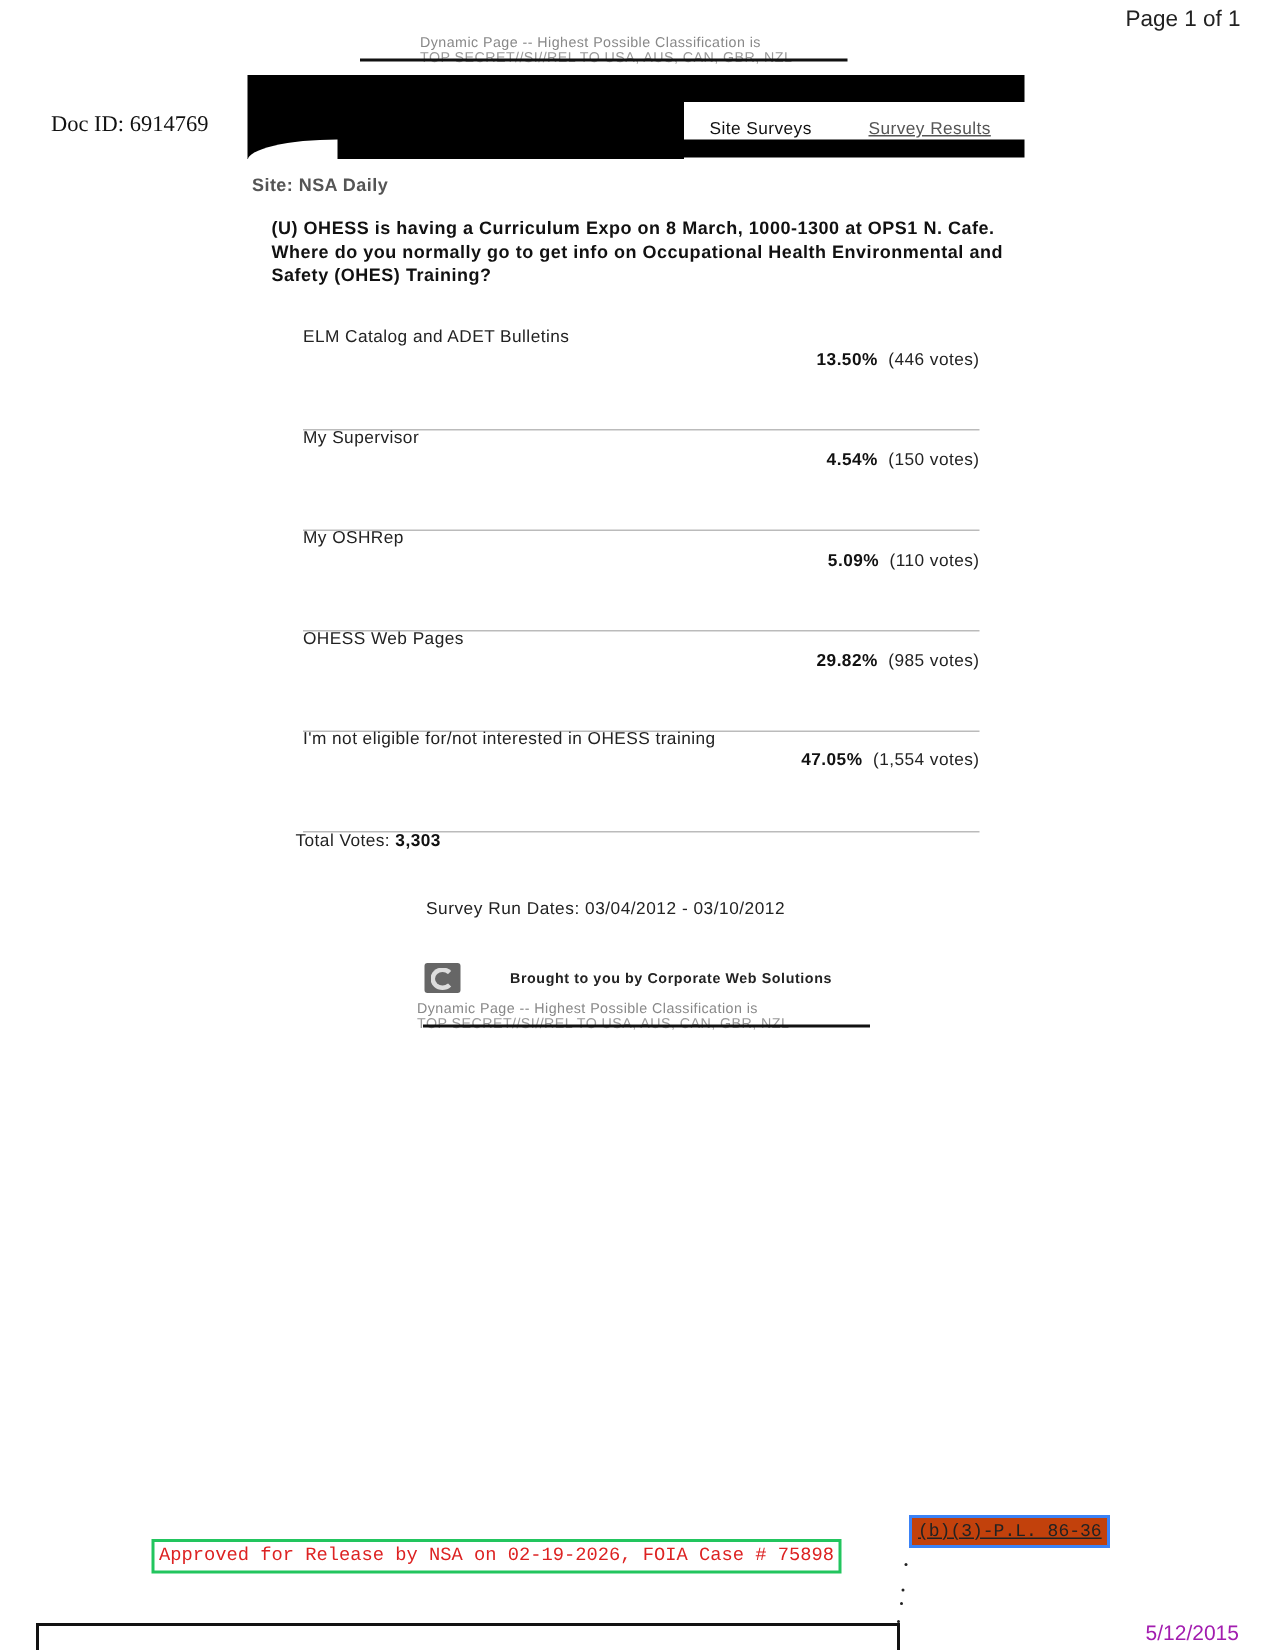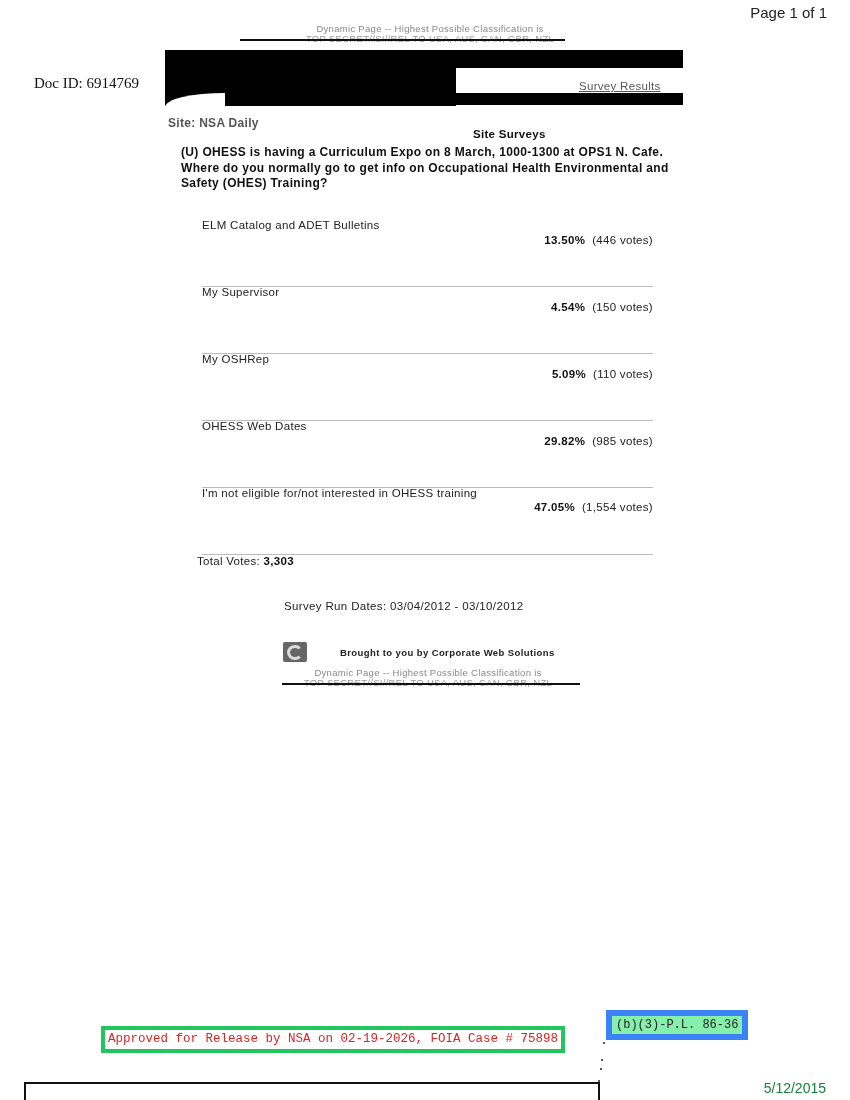--- a/index.html
+++ b/index.html
@@ -5,33 +5,33 @@
   html, body { margin:0; padding:0; background:#ffffff; }
   body { width:850px; height:1100px; position:relative; overflow:hidden; font-family:"Liberation Sans", sans-serif; color:#111; }
   .abs { position:absolute; }
   .serif { font-family:"Liberation Serif", serif;margin-top:42px; }
   .mono { font-family:"Liberation Mono", monospace; }
 
   #page-num { right:23px; top:4px; font-size:15px; color:#222; }
   #doc-id { left:34px; top:33px; font-size:15px; color:#111; }
   #doc-ref { left:166px; top:33px; font-size:15px; color:#737373; }
 
-  .class-banner { text-align:center; color:#888; font-size:9.5px; line-height:10px; letter-spacing:0.3px; }
+  .class-banner { text-align:left; color:#888; font-size:9.5px; line-height:10px; letter-spacing:0.3px; }
   .class-banner .line2 { position:relative; color:#999; }
   .class-banner .strike { position:absolute; left:0; right:0; top:5px; height:2px; background:#111; }
 
   #top-banner { left:280px; top:24px; width:300px; }
   #top-banner .strike { left:-40px; right:15px; }
 
   
   #hdr-left { left:165px; top:50px; width:291px; height:56px; background:#000; }
   #hdr-left-curve { left:165px; top:93px; width:60px; height:14px; background:#fff; border-top-left-radius:60px 14px; }
   #hdr-right-top { left:455px; top:50px; width:228px; height:18px; background:#000; }
   #hdr-right-bot { left:455px; top:93px; width:228px; height:12px; background:#000; }
-  #tab-site-surveys { left:473px; top:80px; font-size:11.5px; font-weight:bold; color:#111; letter-spacing:0.3px;margin-top:48px; }
+  #tab-site-surveys { left:473px; top:80px; font-size:11.5px; font-weight:normal; color:#111; letter-spacing:0.3px; }
   #tab-survey-results { left:579px; top:80px; font-size:11.5px; color:#555; text-decoration:underline; letter-spacing:0.3px; cursor:pointer; }
 
   #site-label { left:168px; top:116px; font-size:12px; font-weight:bold; color:#555; letter-spacing:0.3px; }
   #question { left:181px; top:145px; width:500px; font-size:12px; font-weight:bold; line-height:15.5px; color:#111; letter-spacing:0.35px; }
 
   .row { position:absolute; left:202px; width:451px; height:68px; }
   .row .label { position:absolute; left:0; top:0; font-size:11.5px; color:#222; letter-spacing:0.3px; }
   .row .result { position:absolute; right:0; top:15px; font-size:11.5px; color:#222; letter-spacing:0.3px; }
   .row .pct { font-weight:bold; color:#111; }
   .row .sep { position:absolute; left:0; right:0; bottom:0; height:1px; background:#bbb; }
@@ -40,25 +40,25 @@
   #total { left:197px; top:555px; font-size:11.5px; color:#222; letter-spacing:0.3px; }
   #total b { color:#111;text-align:center; }
   #run-dates { left:284px; top:600px; font-size:11.5px; color:#222; letter-spacing:0.35px; }
 
   #logo { left:283px; top:642px; width:24px; height:20px; background:#666; border-radius:2px; }
   #logo-inner { position:absolute; left:4px; top:3px; width:12px; height:12px; border:3px solid #ddd; border-right-color:transparent; border-radius:50%; box-sizing:border-box; width:16px; height:15px; }
   #brought { left:312px; top:647px; font-size:9.5px; font-weight:bold; color:#222; letter-spacing:0.4px;padding-left:28px; }
   #bottom-banner { left:278px; top:668px; width:300px; }
   #bottom-banner .strike { top:5px; left:4px; right:-2px; }
 
-  #approved { left:101px; top:1026px; padding:2px 3px; border:4px solid #22c55e; color:#d22; font-size:12.5px; line-height:15px; }
-  #exemption { left:606px; top:1010px; padding:2px 4px; border:6px solid #3b82f6; color:#222; font-size:12px; line-height:14px; background:#86efac; }
+  #approved { left:101px; top:1026px; padding:2px 3px; border:2px solid #22c55e; color:#d22; font-size:12.5px; line-height:15px; }
+  #exemption { left:606px; top:1010px; padding:2px 4px; border:2px solid #3b82f6; color:#222; font-size:12px; line-height:14px; background:#c2410c;text-decoration:underline; }
   .dot { position:absolute; width:2px; height:2px; background:#222; border-radius:1px; }
   #bottom-box { left:24px; top:1082px; width:572px; height:30px; border:2px solid #111; border-bottom:none; }
-  #print-date { right:24px; top:1080px; font-size:14px; color:#15803d; }
+  #print-date { right:24px; top:1080px; font-size:14px; color:#a21caf; }
 </style>
 </head>
 <body>
 
 <div id="page-num" class="abs">Page 1 of 1</div>
 <div id="doc-id" class="abs serif">Doc ID: 6914769</div>
 <div id="doc-ref" class="abs serif">Doc Ref ID: A4212549</div>
 
 <div id="top-banner" class="abs class-banner">
   <div>Dynamic Page -- Highest Possible Classification is</div>
@@ -87,21 +87,21 @@
   <span class="label">My Supervisor</span>
   <span class="result"><span class="pct">4.54%</span>&nbsp; <span>(150 votes)</span></span>
   <div class="sep"></div>
 </div>
 <div class="row" style="top:353px;">
   <span class="label">My OSHRep</span>
   <span class="result"><span class="pct">5.09%</span>&nbsp; <span>(110 votes)</span></span>
   <div class="sep"></div>
 </div>
 <div class="row" style="top:420px;">
-  <span class="label">OHESS Web Dates</span>
+  <span class="label">OHESS Web Pages</span>
   <span class="result"><span class="pct">29.82%</span>&nbsp; <span>(985 votes)</span></span>
   <div class="sep"></div>
 </div>
 <div class="row tight" style="top:487px;">
   <span class="label">I'm not eligible for/not interested in OHESS training</span>
   <span class="result"><span class="pct">47.05%</span>&nbsp; <span>(1,554 votes)</span></span>
   <div class="sep"></div>
 </div>
 
 <div id="total" class="abs"><span>Total Votes:</span> <b>3,303</b></div>

